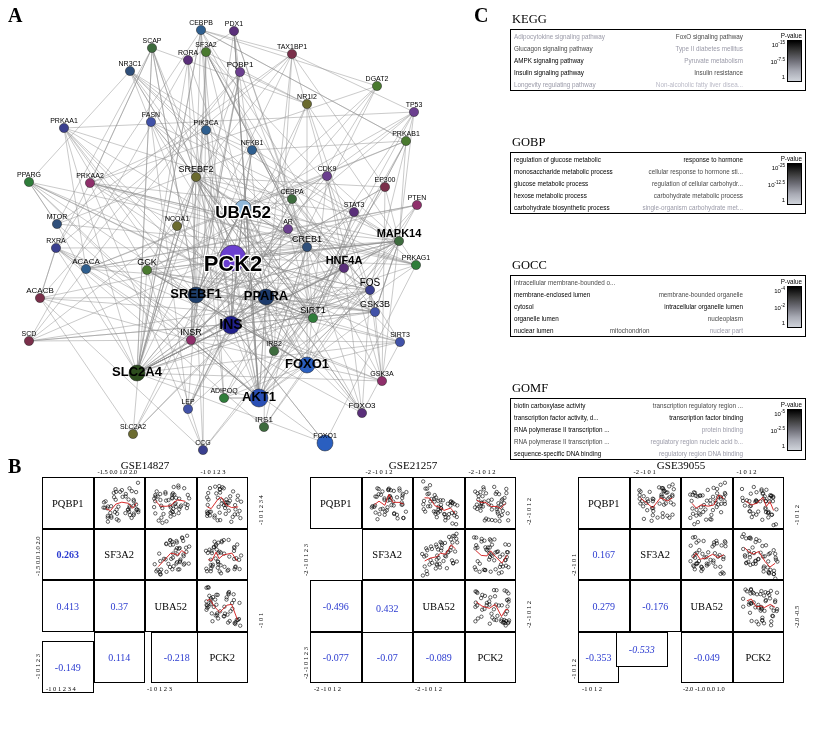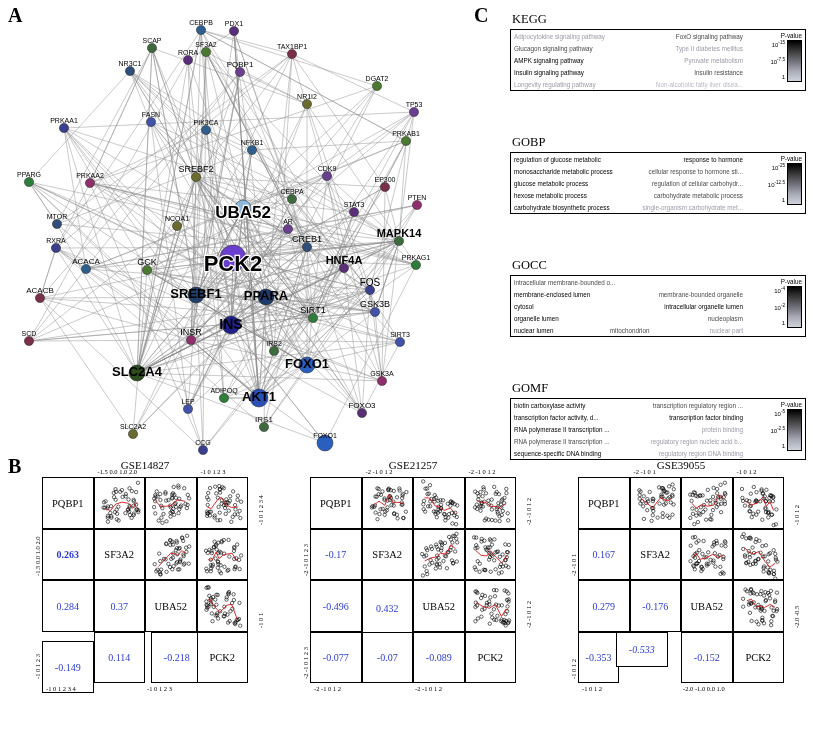--- a/index.html
+++ b/index.html
@@ -634,21 +634,21 @@
             <circle cx="23.0" cy="43.3" r="1.7" fill="none" stroke="#000" stroke-width="0.6"></circle>
             <circle cx="38.3" cy="28.2" r="1.7" fill="none" stroke="#000" stroke-width="0.6"></circle>
             <circle cx="22.6" cy="35.2" r="1.7" fill="none" stroke="#000" stroke-width="0.6"></circle>
             <circle cx="20.4" cy="34.3" r="1.7" fill="none" stroke="#000" stroke-width="0.6"></circle>
             <circle cx="36.5" cy="18.2" r="1.7" fill="none" stroke="#000" stroke-width="0.6"></circle>
             <circle cx="16.6" cy="11.7" r="1.7" fill="none" stroke="#000" stroke-width="0.6"></circle>
             <path d="M10.3,29.7L14.0,30.3L18.1,22.1L21.0,28.6L25.2,25.0L33.9,23.1L39.4,31.3" stroke="#d11515" stroke-width="0.9" fill="none"></path>
           </svg>
         </div>
         <div class="cell" style="left: 0px; top: 103px; width: 51.5px; height: 51.5px;">
-          <div class="corr">0.284</div>
+          <div class="corr">0.413</div>
         </div>
         <div class="cell" style="left: 51.5px; top: 103px; width: 51.5px; height: 51.5px;">
           <div class="corr">0.37</div>
         </div>
         <div class="cell" style="left: 103px; top: 103px; width: 51.5px; height: 51.5px;">
           <div class="celllbl">UBA52</div>
         </div>
         <div class="cell" style="left: 154.5px; top: 103px; width: 51.5px; height: 51.5px;">
           <svg width="51.5" height="51.5" style="display: block;">
             <circle cx="28.7" cy="16.3" r="1.7" fill="none" stroke="#000" stroke-width="0.6"></circle>
@@ -896,23 +896,20 @@
             <circle cx="29.7" cy="15.9" r="1.7" fill="none" stroke="#000" stroke-width="0.6"></circle>
             <circle cx="20.1" cy="40.6" r="1.7" fill="none" stroke="#000" stroke-width="0.6"></circle>
             <circle cx="29.4" cy="42.6" r="1.7" fill="none" stroke="#000" stroke-width="0.6"></circle>
             <circle cx="25.9" cy="31.5" r="1.7" fill="none" stroke="#000" stroke-width="0.6"></circle>
             <circle cx="17.4" cy="9.3" r="1.7" fill="none" stroke="#000" stroke-width="0.6"></circle>
             <circle cx="33.1" cy="16.2" r="1.7" fill="none" stroke="#000" stroke-width="0.6"></circle>
             <circle cx="25.9" cy="42.0" r="1.7" fill="none" stroke="#000" stroke-width="0.6"></circle>
             <path d="M10.9,22.2L15.1,24.5L19.0,24.2L25.2,28.5L31.0,28.4L34.5,30.5L39.3,25.4" stroke="#d11515" stroke-width="0.9" fill="none"></path>
           </svg>
         </div>
-        <div class="cell" style="left: 0px; top: 51.5px; width: 51.5px; height: 51.5px;">
-          <div class="corr">-0.17</div>
-        </div>
         <div class="cell" style="left: 51.5px; top: 51.5px; width: 51.5px; height: 51.5px;">
           <div class="celllbl">SF3A2</div>
         </div>
         <div class="cell" style="left: 103px; top: 51.5px; width: 51.5px; height: 51.5px;">
           <svg width="51.5" height="51.5" style="display: block;">
             <circle cx="32.9" cy="38.2" r="1.7" fill="none" stroke="#000" stroke-width="0.6"></circle>
             <circle cx="43.2" cy="12.4" r="1.7" fill="none" stroke="#000" stroke-width="0.6"></circle>
             <circle cx="39.1" cy="33.4" r="1.7" fill="none" stroke="#000" stroke-width="0.6"></circle>
             <circle cx="18.2" cy="32.9" r="1.7" fill="none" stroke="#000" stroke-width="0.6"></circle>
             <circle cx="8.9" cy="45.5" r="1.7" fill="none" stroke="#000" stroke-width="0.6"></circle>
@@ -1472,21 +1469,21 @@
             <path d="M12.8,19.9L17.3,18.0L22.4,26.0L27.3,24.9L30.3,26.6L36.3,23.4L41.0,26.3" stroke="#d11515" stroke-width="0.9" fill="none"></path>
           </svg>
         </div>
         <div class="cell" style="left: 0px; top: 154.5px; width: 41px; height: 51.5px;">
           <div class="corr">-0.353</div>
         </div>
         <div class="cell" style="left: 38px; top: 154.5px; width: 51.5px; height: 35px; font-style: italic;">
           <div class="corr">-0.533</div>
         </div>
         <div class="cell" style="left: 103px; top: 154.5px; width: 51.5px; height: 51.5px;">
-          <div class="corr">-0.152</div>
+          <div class="corr">-0.049</div>
         </div>
         <div class="cell" style="left: 154.5px; top: 154.5px; width: 51.5px; height: 51.5px;">
           <div class="celllbl">PCK2</div>
         </div>
         <div class="tick" style="left: 55.5px; top: -9px;">-2  -1  0  1</div>
         <div class="tick" style="left: 158.5px; top: -9px;">-1  0  1  2</div>
         <div class="tick" style="left: 4px; top: 208px;">-1 0 1 2</div>
         <div class="tick" style="left: 105px; top: 208px;">-2.0 -1.0 0.0 1.0</div>
         <div class="tickv" style="left: -8px; top: 99px; transform: rotate(-90deg);">-2 -1 0 1</div>
         <div class="tickv" style="left: -8px; top: 202px; transform: rotate(-90deg);">-1 0 1 2</div>

